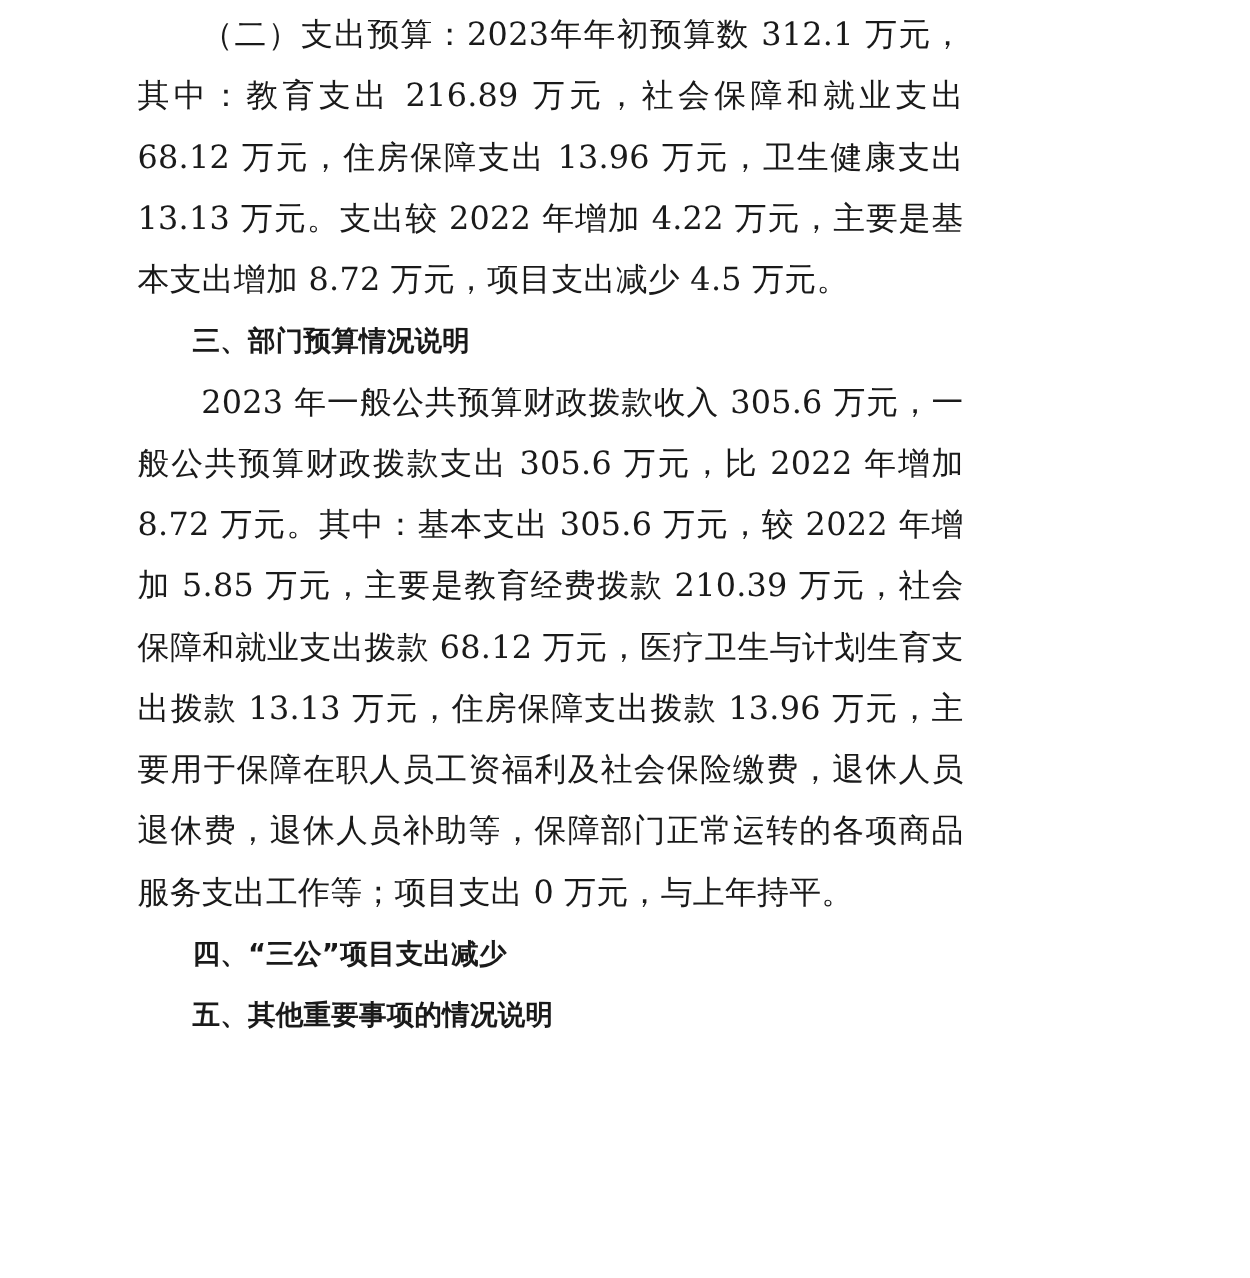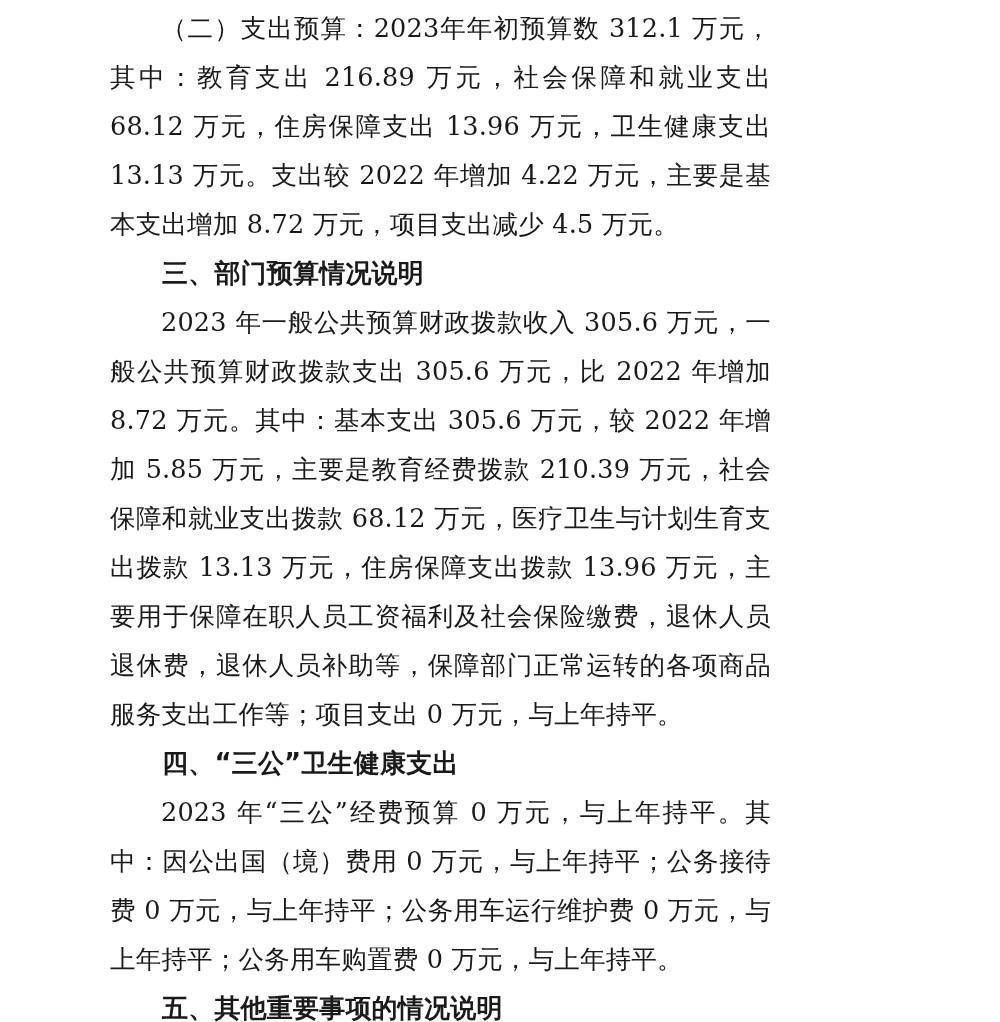--- a/index.html
+++ b/index.html
@@ -24,40 +24,39 @@
     font-size: 25.5px;
     line-height: 49px;
     text-align: justify;
     text-justify: inter-ideograph;
     letter-spacing: 0.2px;
     margin: 0;
     text-indent: 2em;
     font-family: "DejaVu Serif", "Liberation Serif", serif;
   }
   .heading {
-    font-size: 26px;
+    font-size: 22px;
     line-height: 49px;
     margin: 0;
     text-indent: 2em;
     font-weight: bold;
     letter-spacing: 0.2px;
     font-family: "DejaVu Sans", "Liberation Sans", sans-serif;
   }
 </style>
 </head>
 <body>
 
 <div class="page">
 
   <p class="para">（二）支出预算：2023年年初预算数 312.1 万元，其中：教育支出 216.89 万元，社会保障和就业支出 68.12 万元，住房保障支出 13.96 万元，卫生健康支出 13.13 万元。支出较 2022 年增加 4.22 万元，主要是基本支出增加 8.72 万元，项目支出减少 4.5 万元。</p>
 
   <p class="heading">三、部门预算情况说明</p>
 
   <p class="para">2023 年一般公共预算财政拨款收入 305.6 万元，一般公共预算财政拨款支出 305.6 万元，比 2022 年增加 8.72 万元。其中：基本支出 305.6 万元，较 2022 年增加 5.85 万元，主要是教育经费拨款 210.39 万元，社会保障和就业支出拨款 68.12 万元，医疗卫生与计划生育支出拨款 13.13 万元，住房保障支出拨款 13.96 万元，主要用于保障在职人员工资福利及社会保险缴费，退休人员退休费，退休人员补助等，保障部门正常运转的各项商品服务支出工作等；项目支出 0 万元，与上年持平。</p>
 
 
-  <p class="heading">四、“三公”卫生健康支出</p>
+  <p class="heading">四、“三公”项目支出减少</p>
 
-  <p class="para">2023 年“三公”经费预算 0 万元，与上年持平。其中：因公出国（境）费用 0 万元，与上年持平；公务接待费 0 万元，与上年持平；公务用车运行维护费 0 万元，与上年持平；公务用车购置费 0 万元，与上年持平。</p>
 
   <p class="heading">五、其他重要事项的情况说明</p>
 
 </div>
 
 </body></html>

